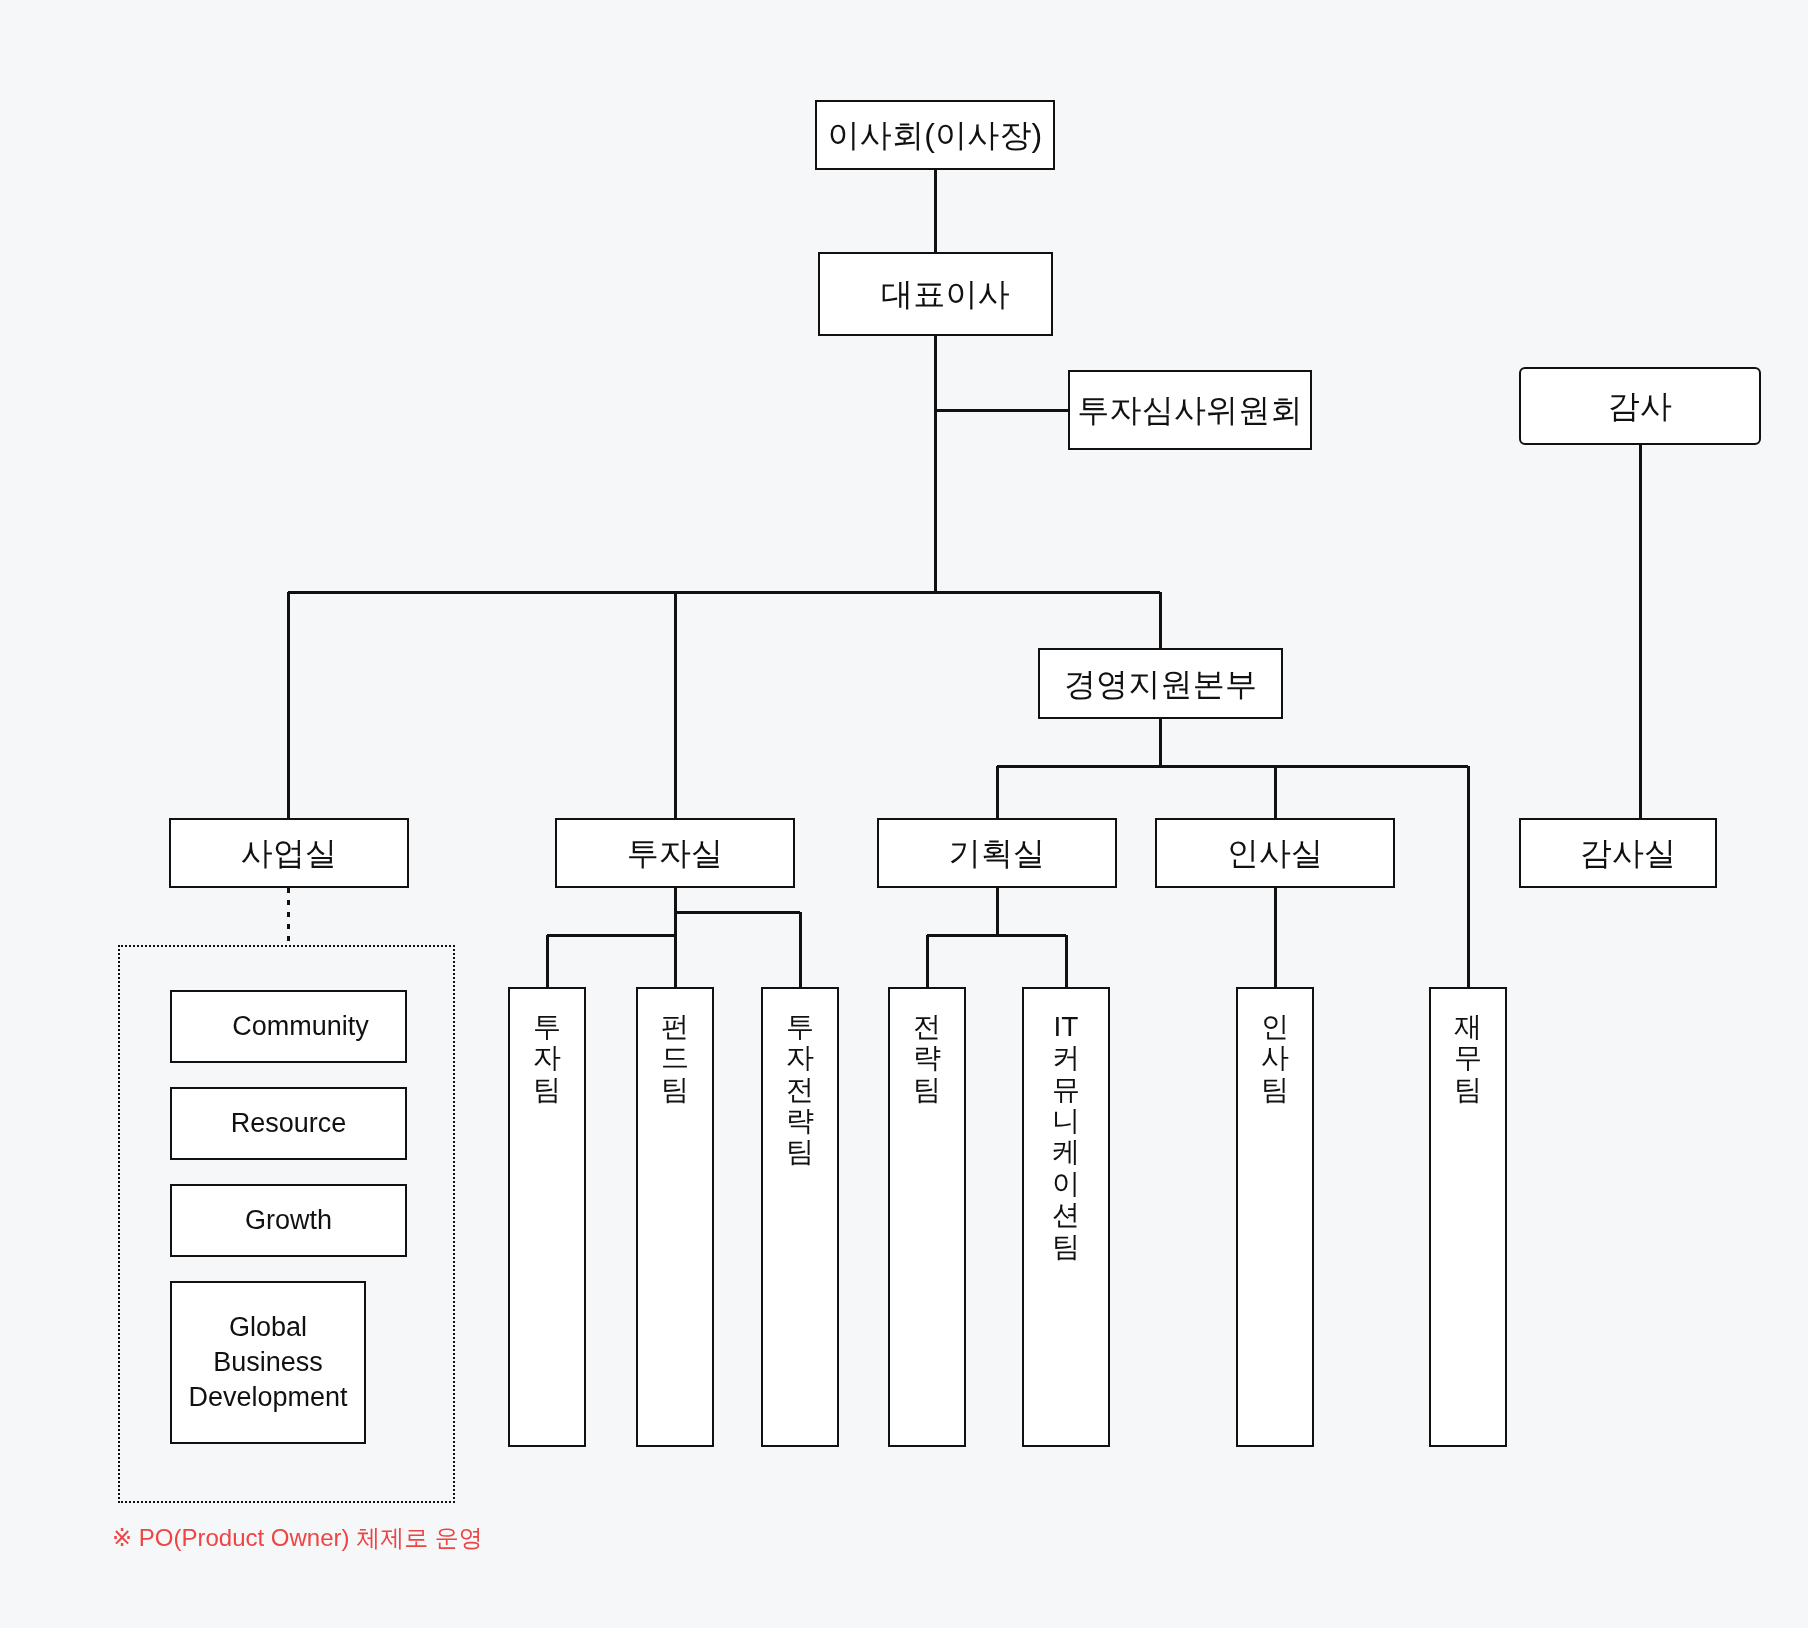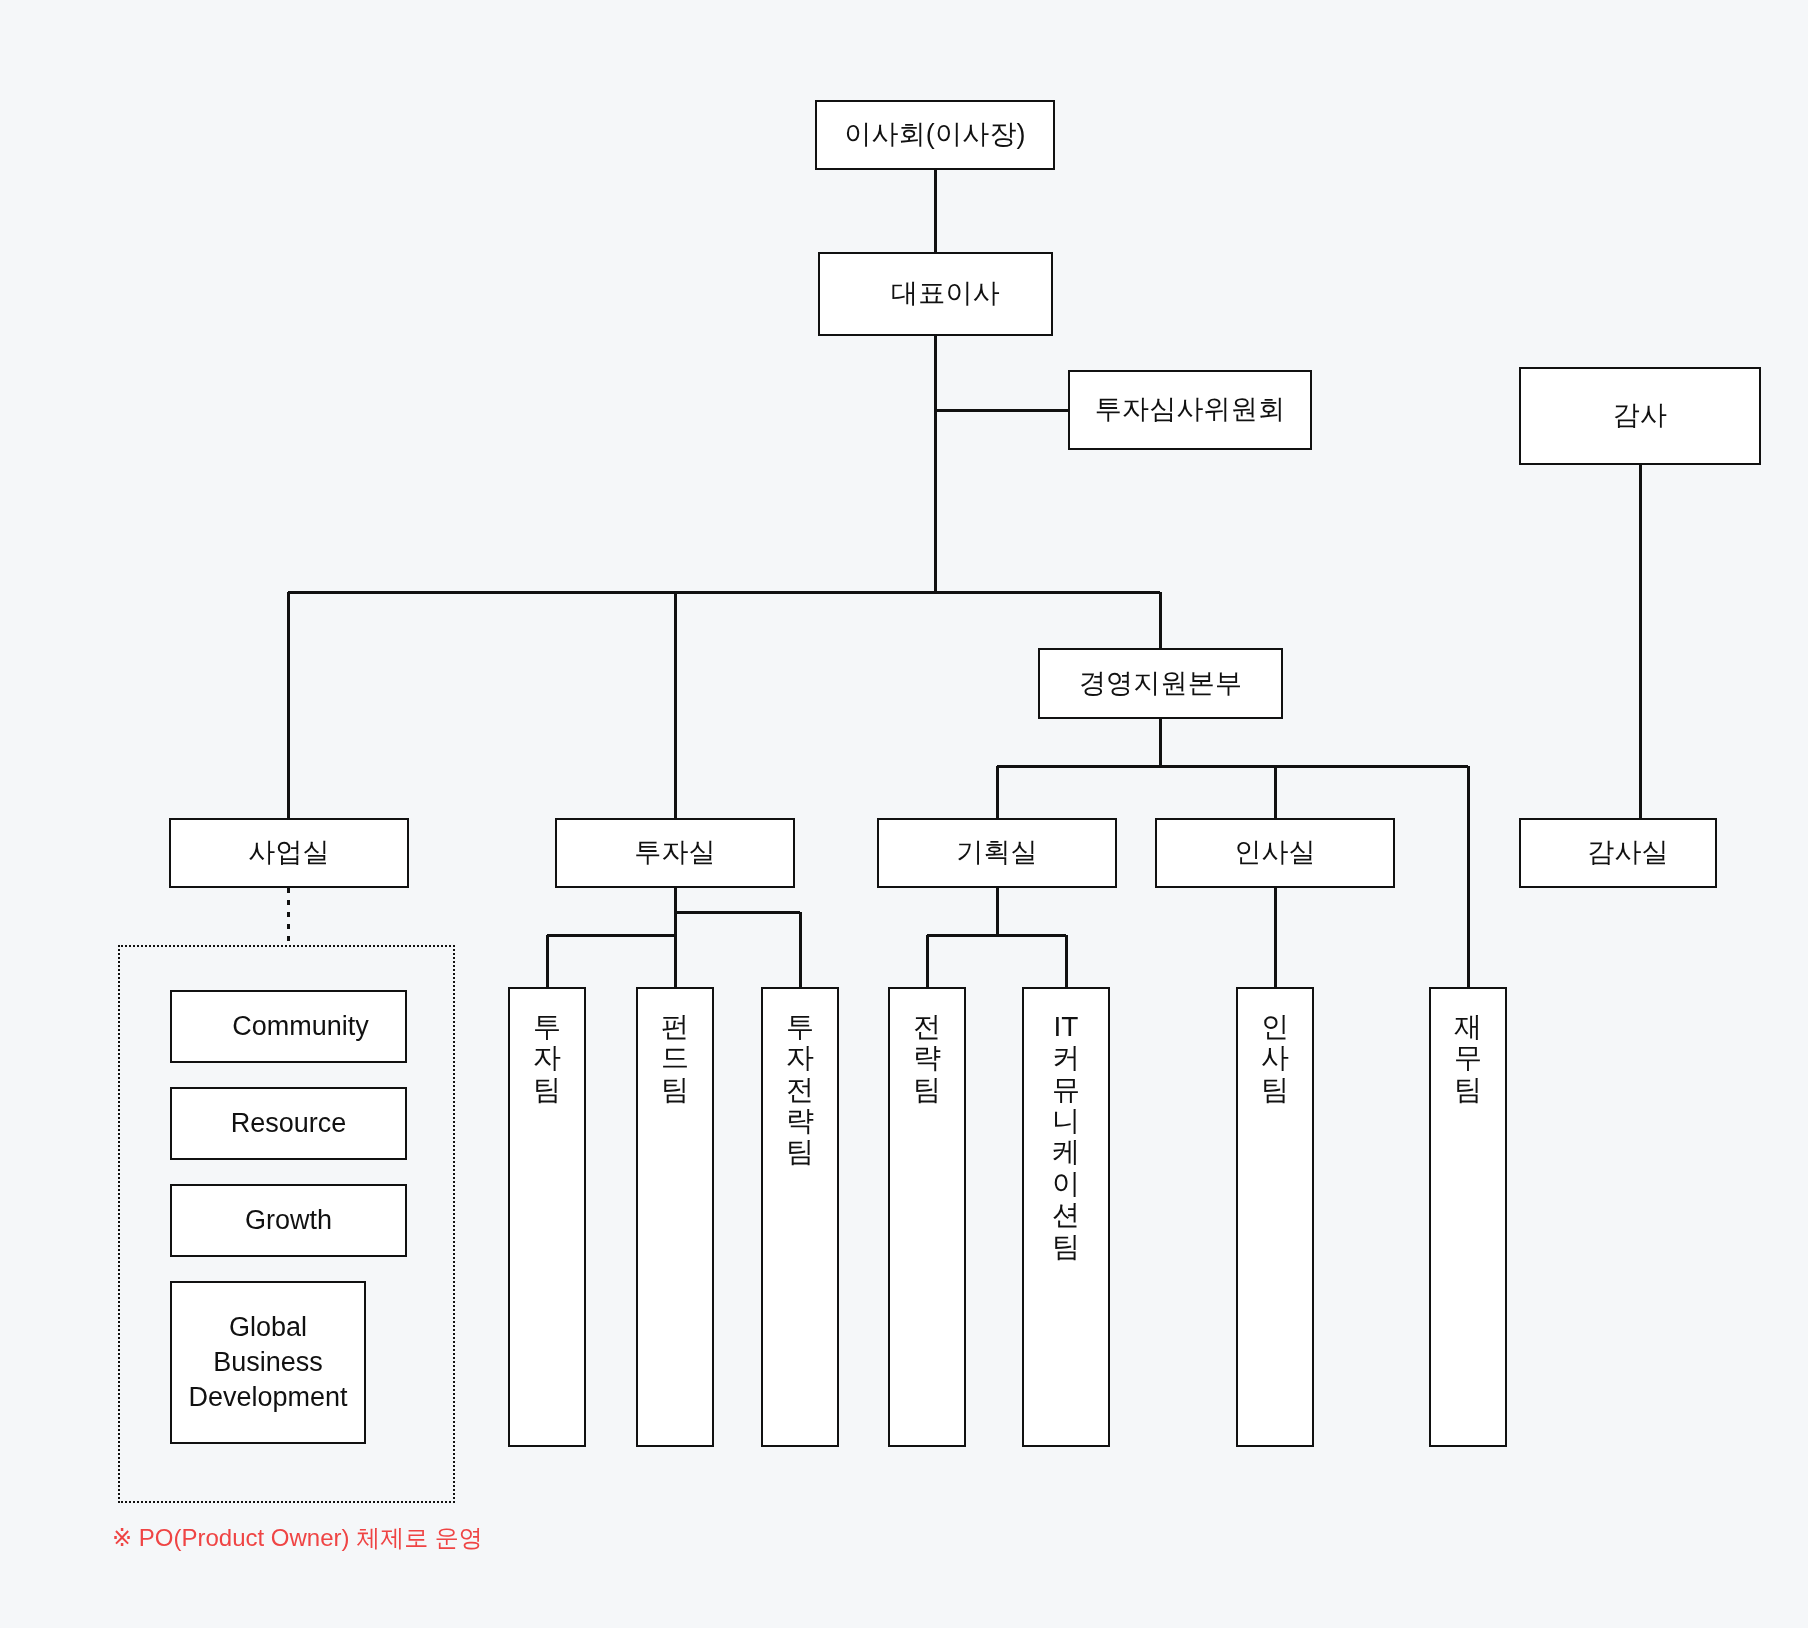--- a/index.html
+++ b/index.html
@@ -31,21 +31,21 @@
     box-sizing: border-box;
     background: #ffffff;
     border: 2px solid #111111;
     display: flex;
     align-items: center;
     justify-content: center;
     text-align: center;
     line-height: 1.25;
   }
   .node-h {
-    font-size: 27px;
+    font-size: 32px;
     letter-spacing: 0.2px;
     text-align: center;
   }
   .node-v {
     align-items: flex-start;
     padding-top: 22px;
     font-size: 28px;
   }
   .vlabel {
     display: block;
@@ -132,21 +132,21 @@
   </div>
 
   <div class="node node-h" style="left:818px; top:252px; width:235px; height:84px;padding-left:20px;">
     <span>대표이사</span>
   </div>
 
   <div class="node node-h" style="left:1068px; top:370px; width:244px; height:80px;">
     <span>투자심사위원회</span>
   </div>
 
-  <div class="node node-h" style="left:1519px; top:367px; width:242px; height:98px;">
+  <div class="node node-h" style="left:1519px; top:367px; width:242px; height:78px;border-radius:6px;">
     <span>감사</span>
   </div>
 
   <div class="node node-h" style="left:1038px; top:648px; width:245px; height:71px;">
     <span>경영지원본부</span>
   </div>
 
   <div class="node node-h" style="left:169px; top:818px; width:240px; height:70px;">
     <span>사업실</span>
   </div>

